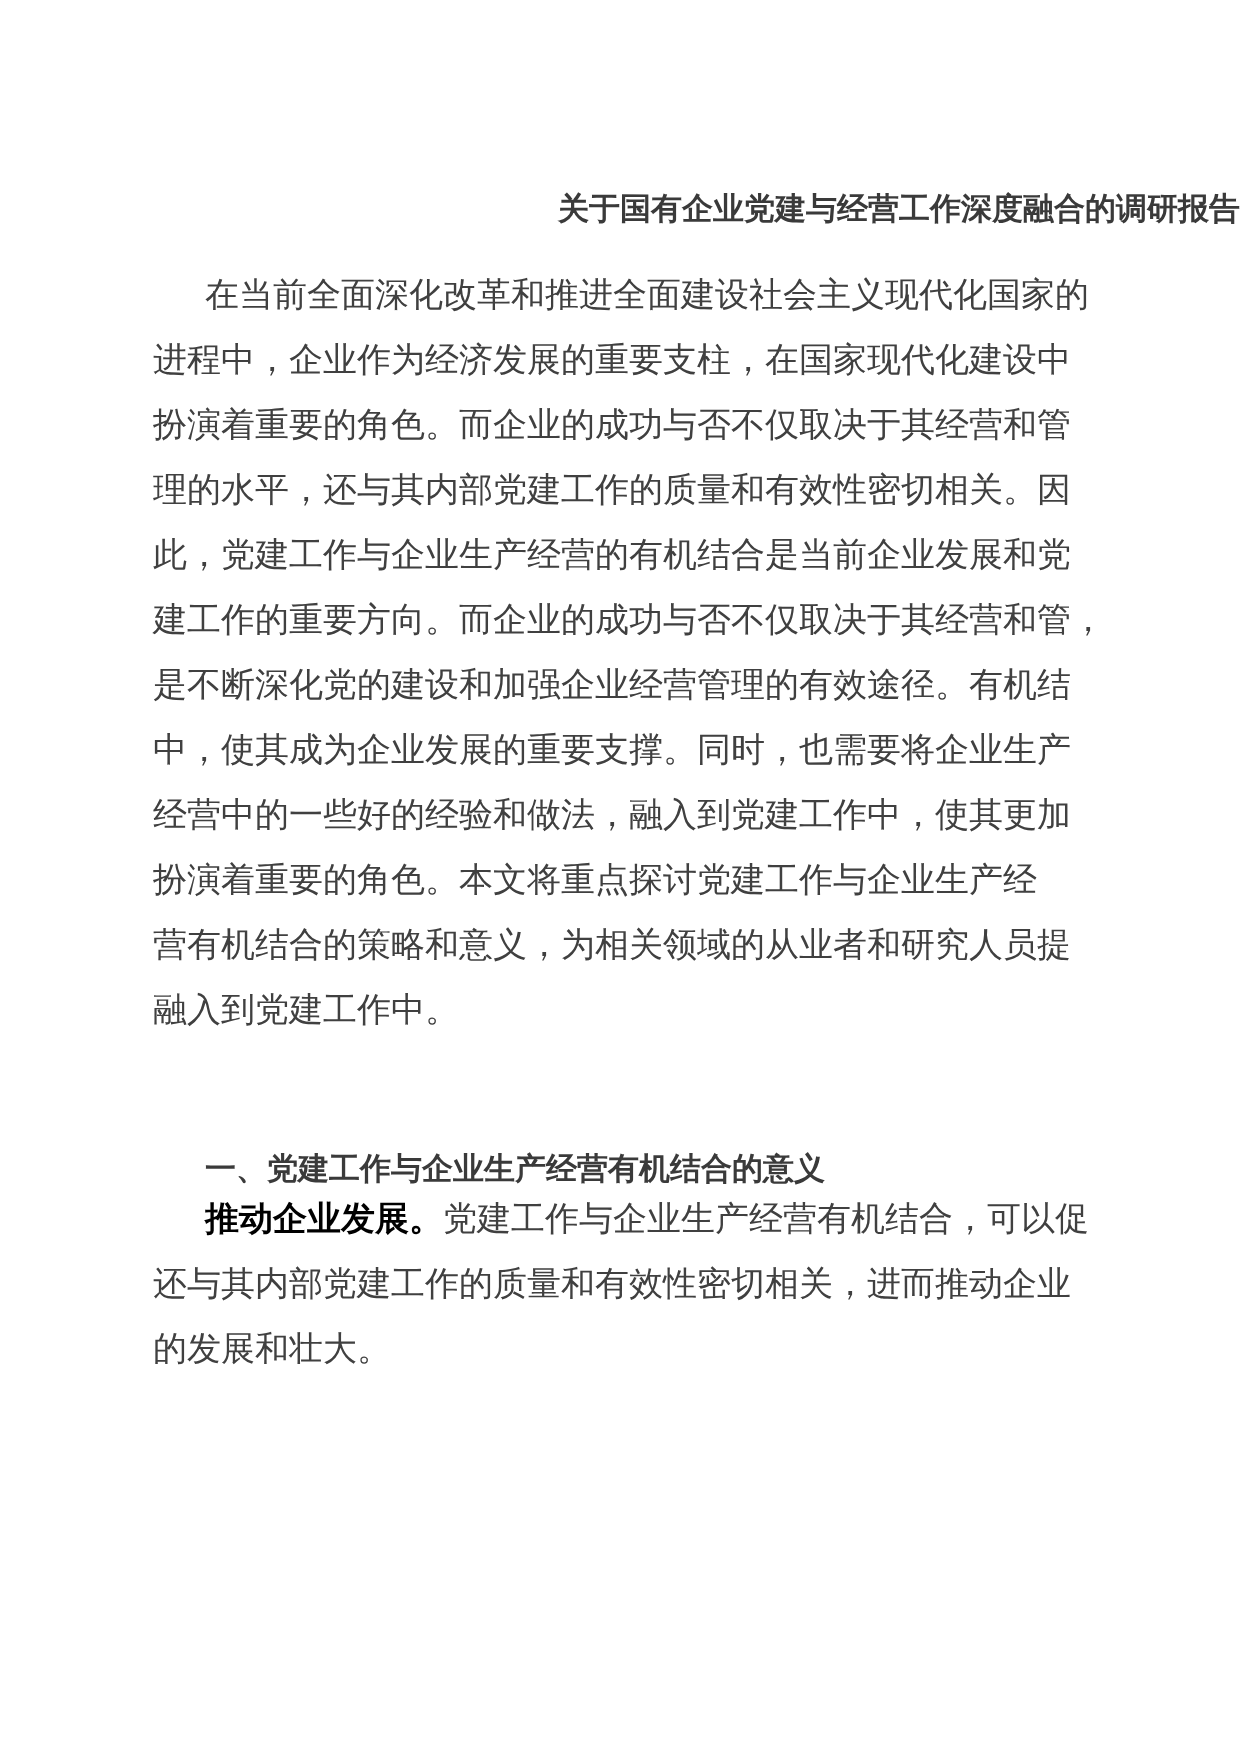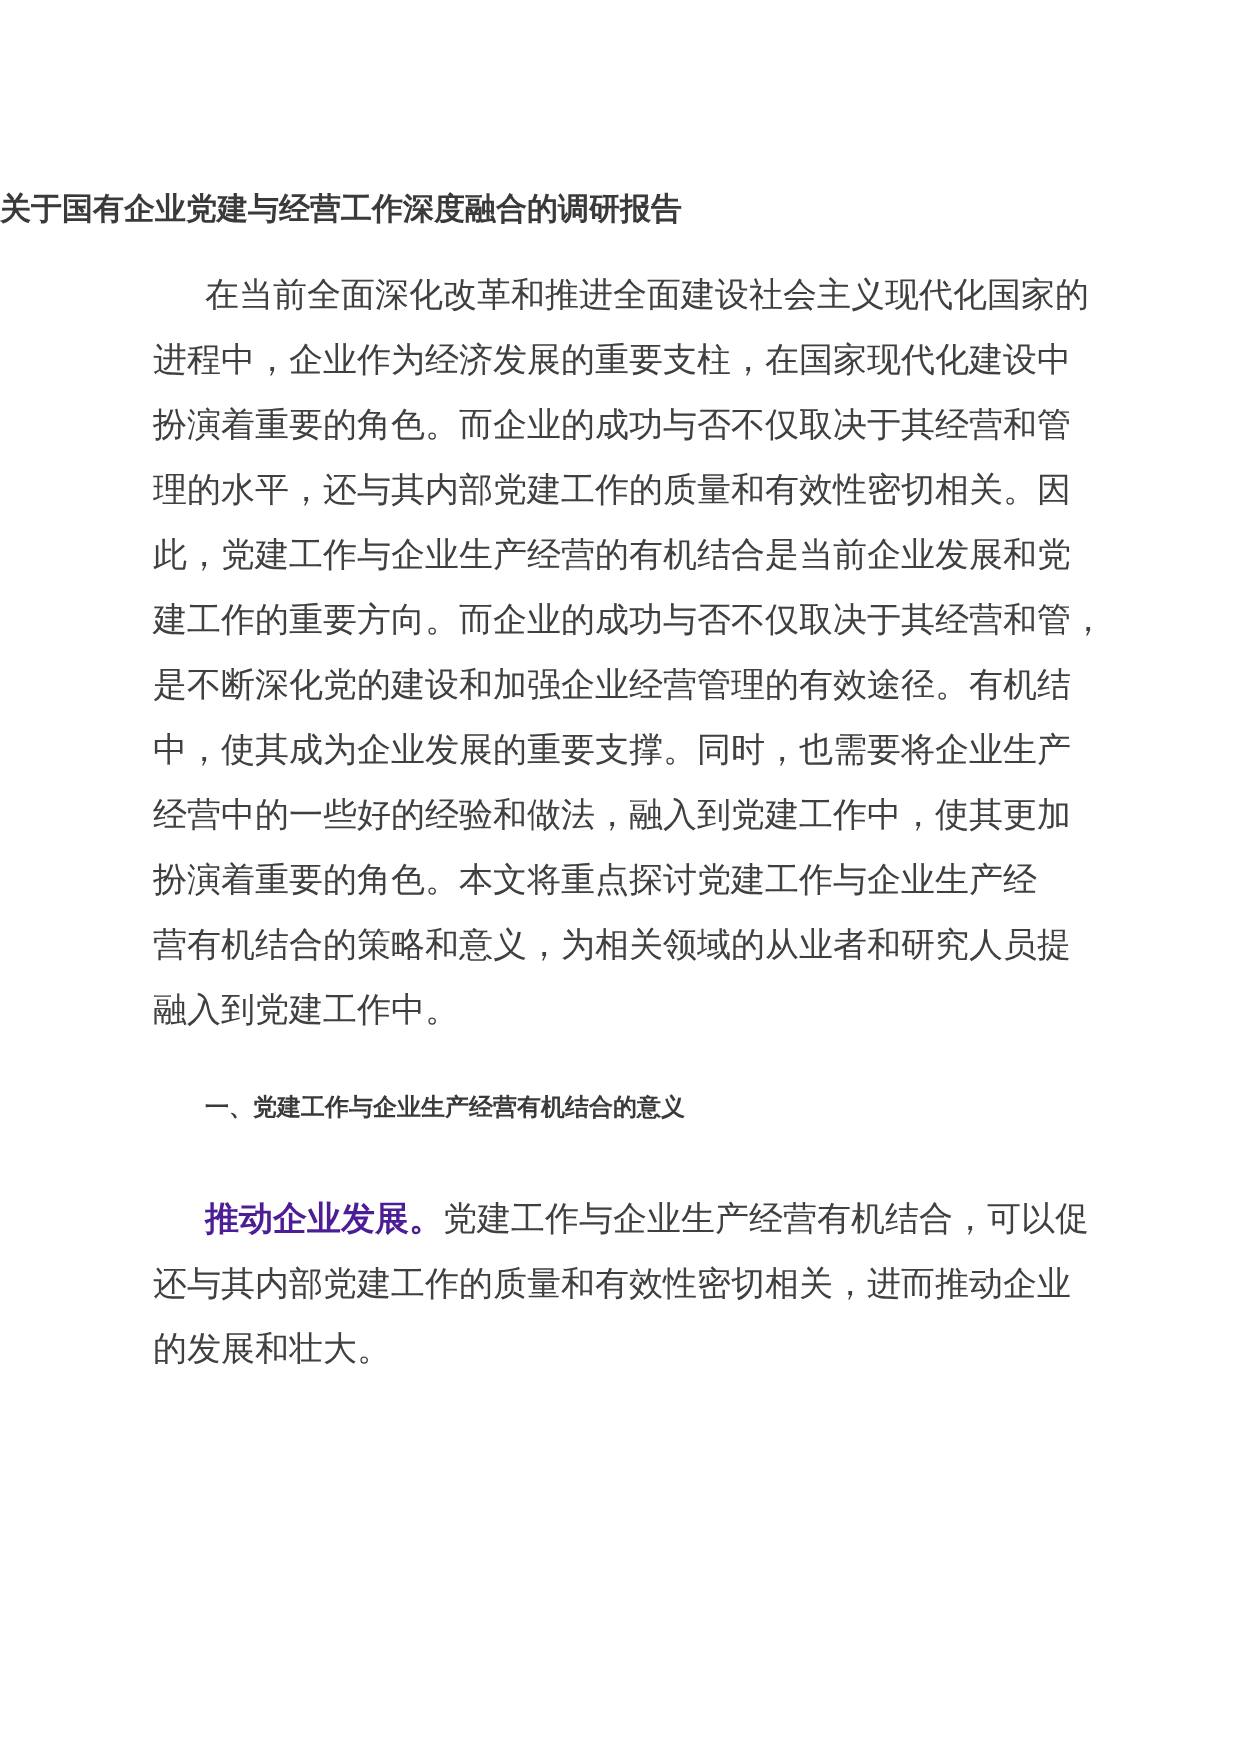--- a/index.html
+++ b/index.html
@@ -1,25 +1,25 @@
 <!DOCTYPE html>
 <html><head>
 <meta charset="utf-8">
 <style>
   html, body { margin: 0; padding: 0; background: #ffffff; }
   body { width: 1240px; height: 1754px; position: relative; overflow: hidden;
          font-family: "DejaVu Sans", "Liberation Sans", sans-serif; color: #404040; }
   .page { position: absolute; left: 0; top: 0; width: 1240px; height: 1754px; }
-  .title { position: absolute; top: 188px; left: 0; width: 1240px; text-align: left;
+  .title { position: absolute; top: 188px; left: 0; width: 1240px; text-align: right;
            font-size: 31px; font-weight: bold; color: #3a3a3a; letter-spacing: 0px; }
   .body-text { position: absolute; left: 153px; width: 930px; font-size: 34px;
                line-height: 65px; color: #404040; }
   .line { display: block; white-space: nowrap; height: 65px; }
-  .heading { position: absolute; left: 205px; top: 1091px; font-size: 24px; font-weight: bold; color: #3a3a3a; }
-  .bold { font-weight: bold; color: #4c1d95; }
+  .heading { position: absolute; left: 205px; top: 1148px; font-size: 31px; font-weight: bold; color: #3a3a3a; }
+  .bold { font-weight: bold; color: #000000; }
 </style>
 </head>
 <body>
 
 <div class="page">
   <div class="title">关于国有企业党建与经营工作深度融合的调研报告</div>
 
   <div class="body-text" style="top:262px;">
     <span class="line" style="padding-left:52px;">在当前全面深化改革和推进全面建设社会主义现代化国家的</span>
     <span class="line">进程中，企业作为经济发展的重要支柱，在国家现代化建设中</span>

